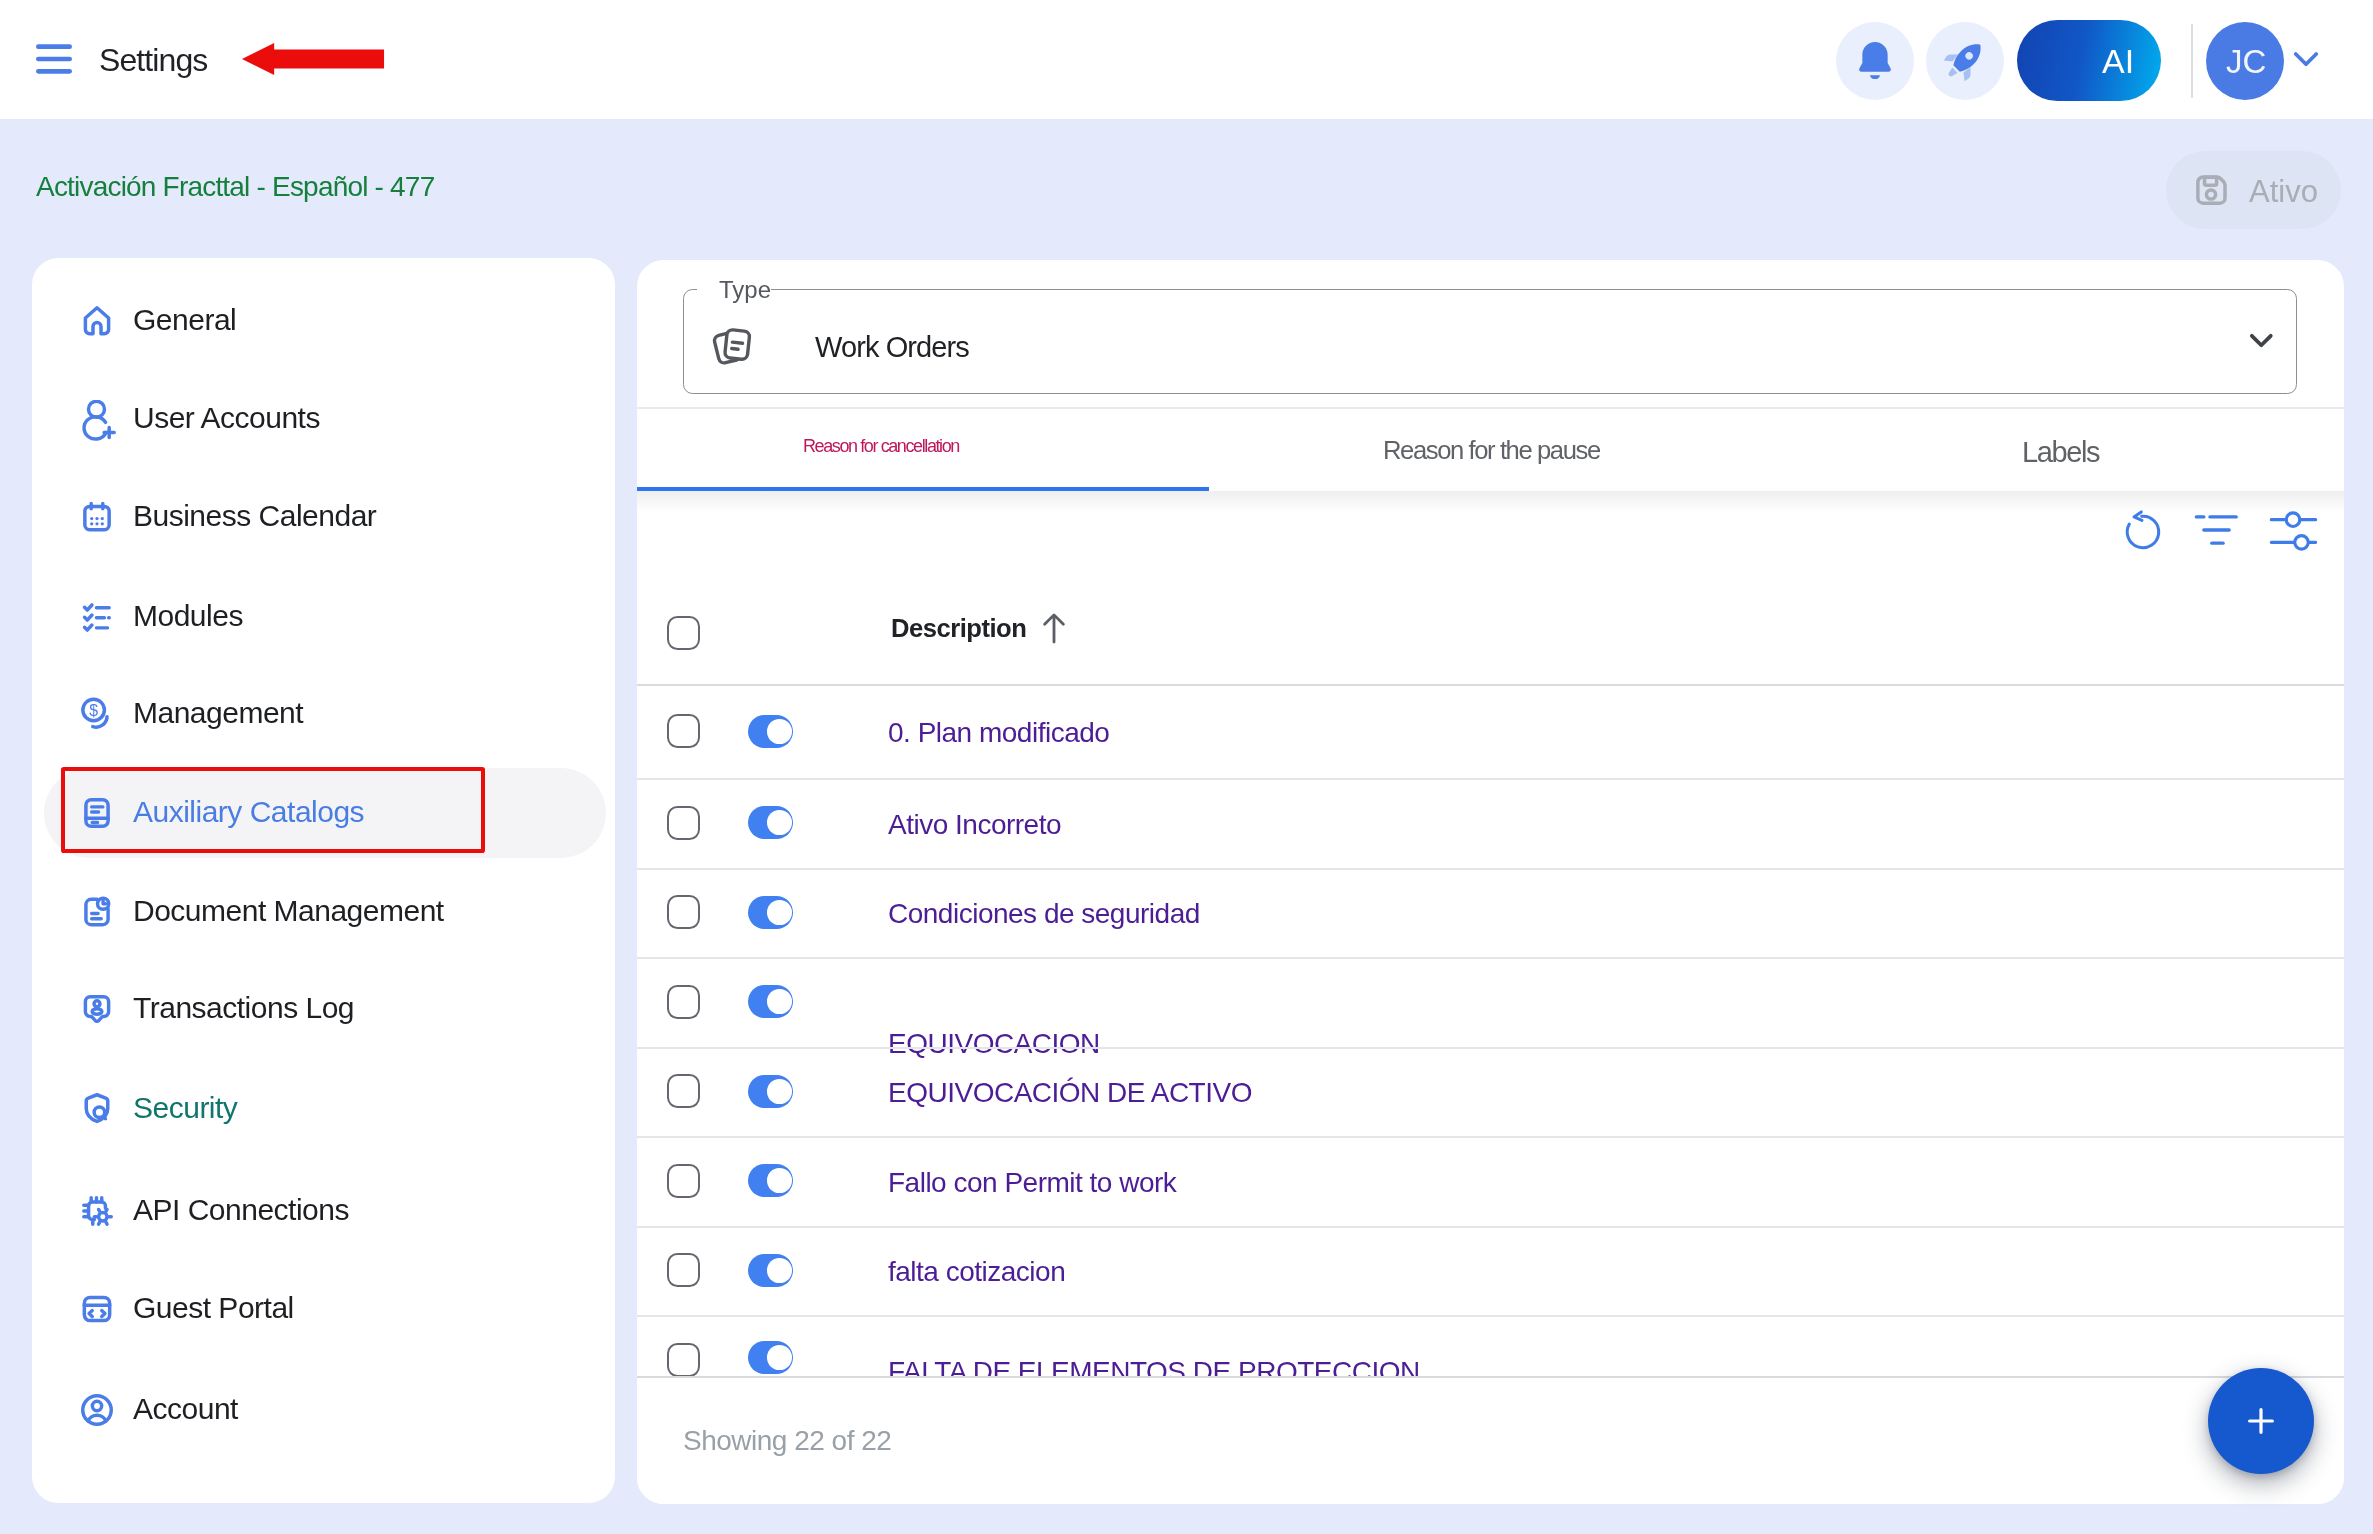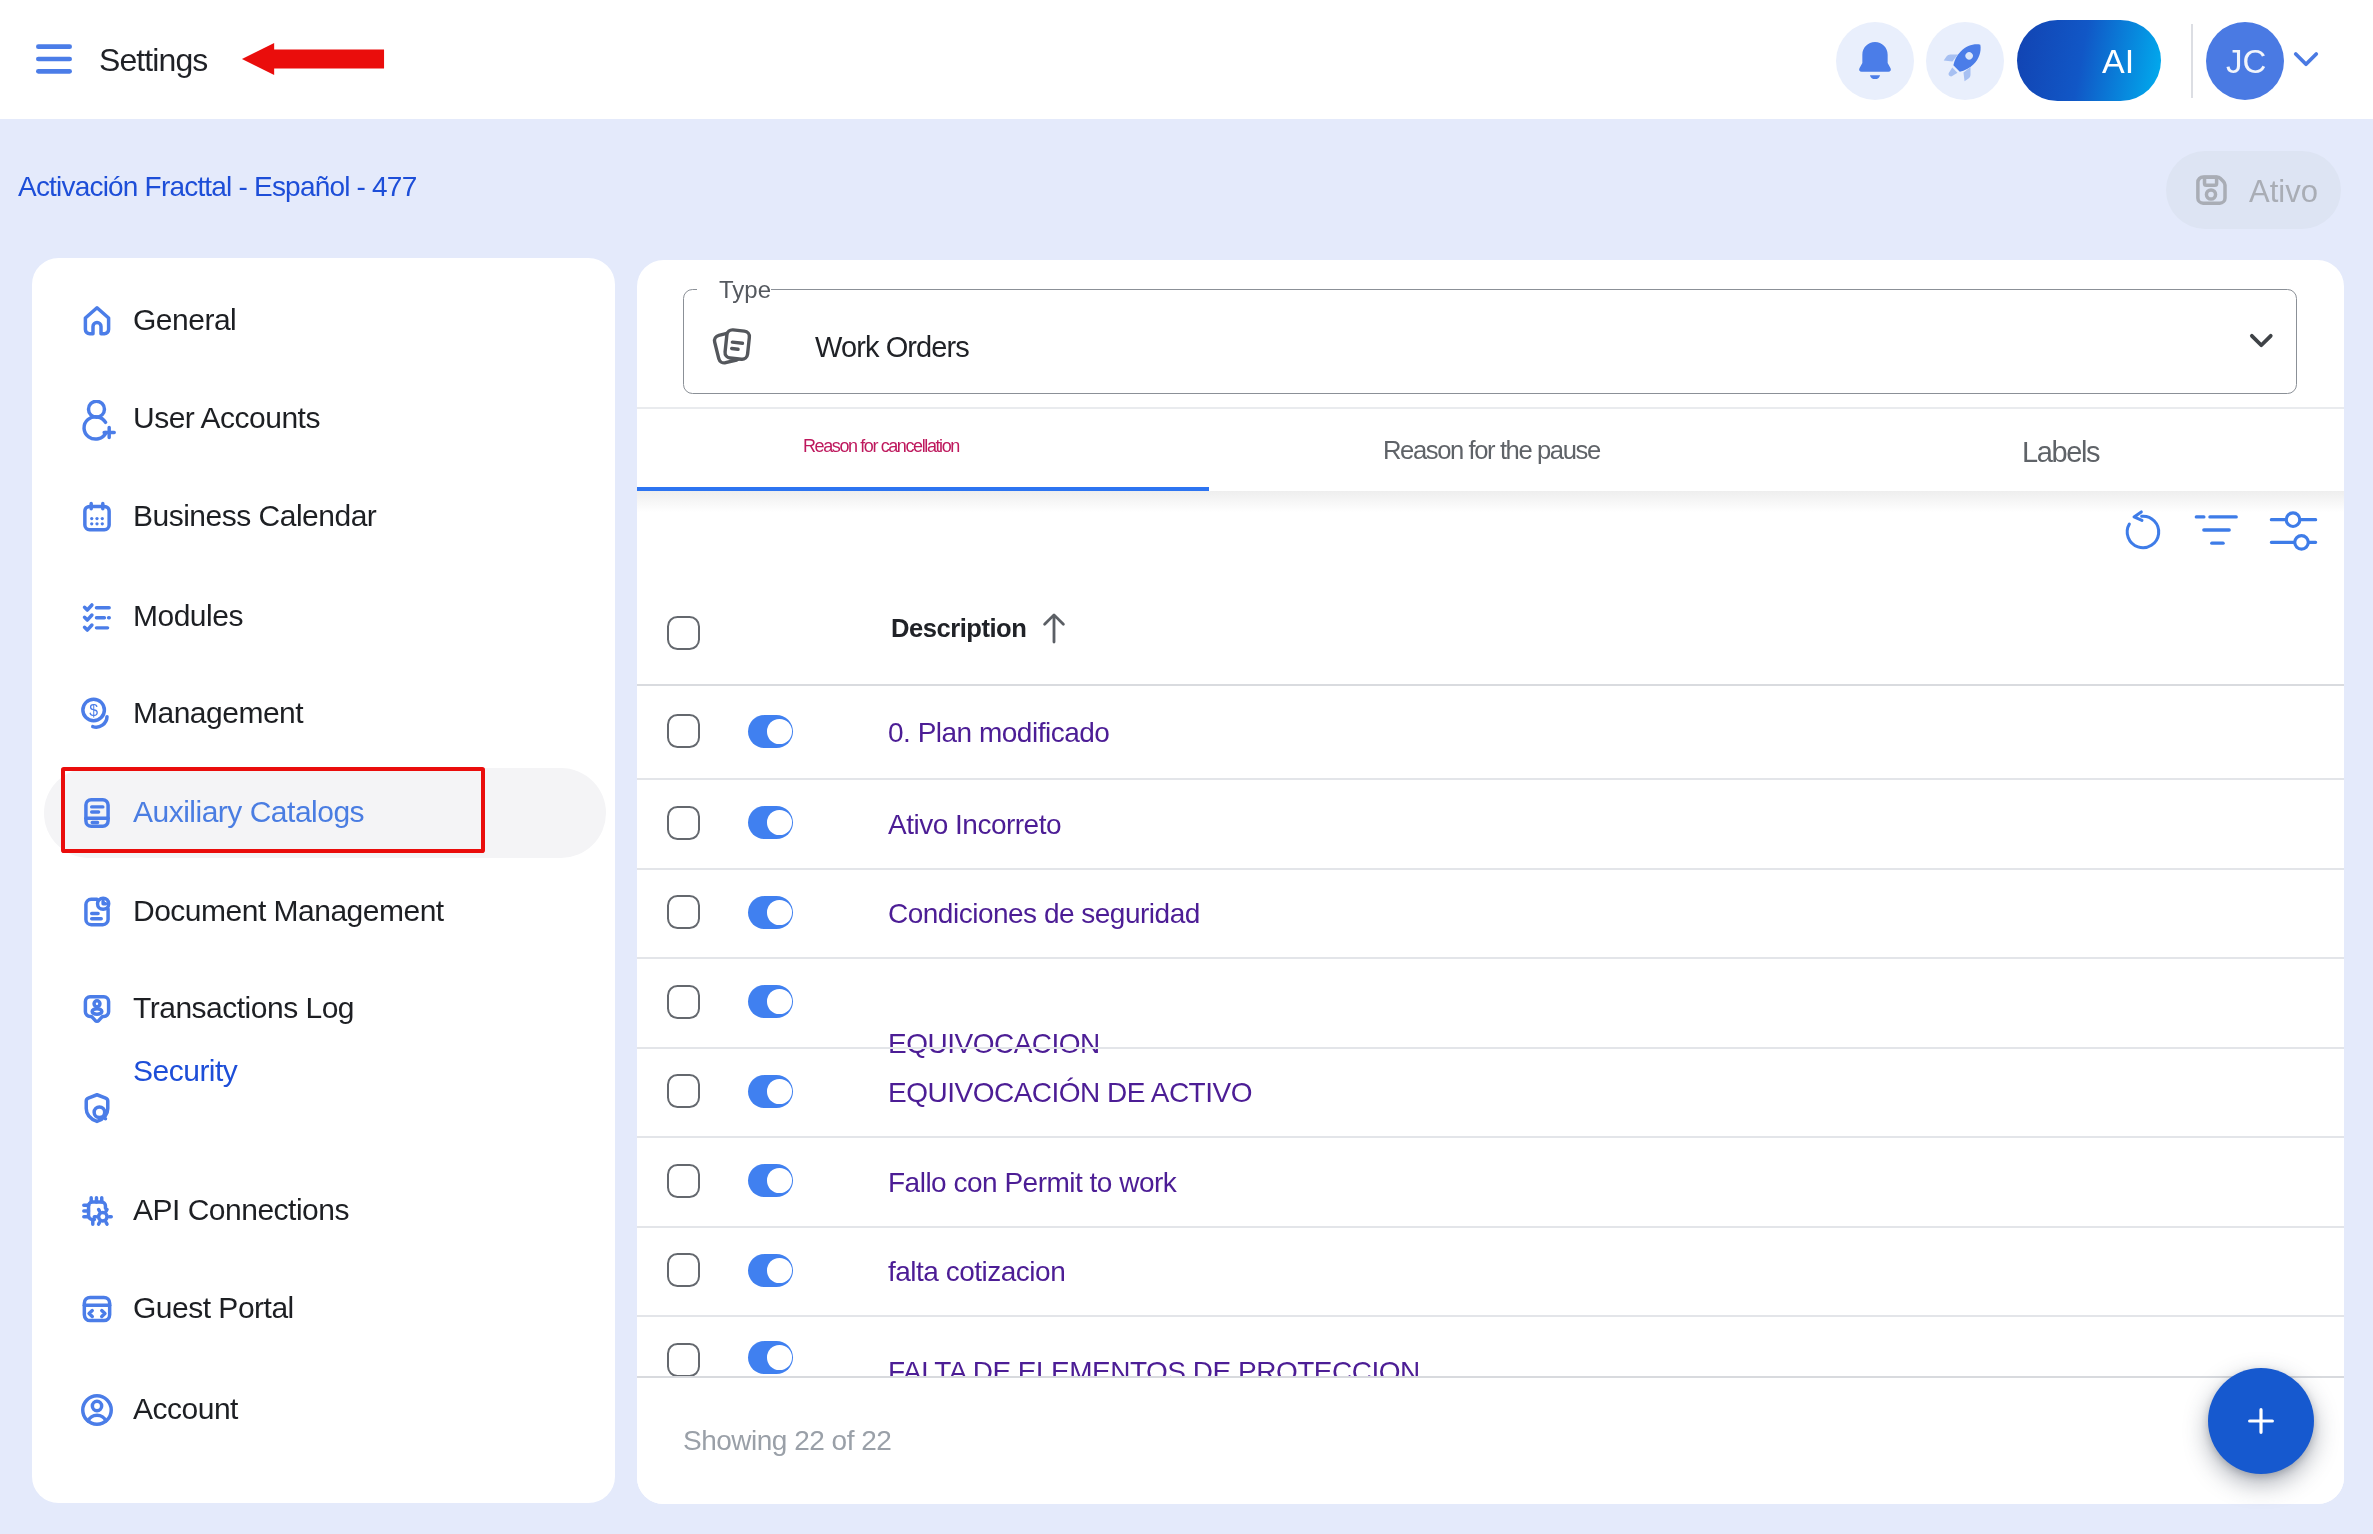--- a/index.html
+++ b/index.html
@@ -40,21 +40,21 @@
     </g>
   </svg>
 <div class="abs" style="left:2017px;top:20px;width:144px;height:81px;border-radius:41px;background:linear-gradient(100deg,#1243b2 0%,#1157c6 45%,#00aeef 100%)"></div>
 <div class="abs" style="left:2102px;top:42px;font-size:34px;color:#fff">AI</div>
 <div class="abs" style="left:2191px;top:24px;width:1.9px;height:74px;background:#dcdee3"></div>
 <div class="abs" style="left:2206px;top:22px;width:78px;height:78px;border-radius:50%;background:#4a7ae3"></div>
 <div class="abs" style="left:2226px;top:43px;font-size:33px;color:#f2f5fb">JC</div>
 <svg class="abs" style="left:2292px;top:51px" width="28" height="19" viewBox="0 0 30 20">
     <path d="M4 3 L15 14 L26 3" fill="none" stroke="#4a7ae3" stroke-width="4" stroke-linecap="round" stroke-linejoin="round"></path>
   </svg>
-<div class="abs" style="left:18px;top:171px;font-size:28px;letter-spacing:-0.8px;color:#1d4ed8">Activación Fracttal - Español - 477</div>
+<div class="abs" style="left:36px;top:171px;font-size:28px;letter-spacing:-0.8px;color:#15803d">Activación Fracttal - Español - 477</div>
 <div class="abs" style="left:2166px;top:151px;width:175px;height:78px;border-radius:39px;background:#dde4f3"></div>
 <svg class="abs" style="left:2190px;top:169px" width="42" height="42" viewBox="0 0 24 24">
     <g fill="none" stroke="#a9adb5" stroke-width="2" stroke-linejoin="round">
       <path d="M4.5 7.5a3 3 0 0 1 3-3h7.8a3 3 0 0 1 2.1.9l1.7 1.7a3 3 0 0 1 .9 2.1v7.3a3 3 0 0 1-3 3H7.5a3 3 0 0 1-3-3z"></path>
       <path d="M8.3 4.7h6.9v3.6a1 1 0 0 1-1 1H9.3a1 1 0 0 1-1-1z"></path>
       <circle cx="12" cy="14.6" r="2.6"></circle>
     </g>
   </svg>
 <div class="abs" style="left:2249px;top:174px;font-size:31px;color:#a9adb5">Ativo</div>
 <div class="card" style="left:32px;top:258px;width:583px;height:1245px"></div>
@@ -113,21 +113,21 @@
     <path fill="none" stroke="#4b7de8" stroke-width="3.3" stroke-linecap="round" stroke-linejoin="round" d="M7 11 a4.5 4.5 0 0 1 4.5 -4.5 h13 a4.5 4.5 0 0 1 4.5 4.5 v9.5 a4.5 4.5 0 0 1 -4.5 4.5 h-1.2 l-3.6 3.8 a2.4 2.4 0 0 1 -3.4 0 l-3.6 -3.8 h-1.2 a4.5 4.5 0 0 1 -4.5 -4.5 z"></path>
     <circle fill="none" stroke="#4b7de8" stroke-width="3.3" stroke-linecap="round" stroke-linejoin="round" cx="18" cy="13" r="2.8"></circle>
     <ellipse fill="none" stroke="#4b7de8" stroke-width="3.3" stroke-linecap="round" stroke-linejoin="round" cx="18" cy="20.3" rx="4.6" ry="2.6"></ellipse>
   </svg>
 <div class="stxt" style="top:991px;color:#1d1f23">Transactions Log</div>
 <svg class="abs" style="left:78px;top:1090px" width="38" height="38" viewBox="0 0 36 36">
     <path fill="none" stroke="#4b7de8" stroke-width="3.3" stroke-linecap="round" stroke-linejoin="round" d="M18 4.5 l8.2 3.1 a3 3 0 0 1 2 2.8 v7.1 c0 5.6-3.9 9.9-10.2 12.3 -6.3-2.4-10.2-6.7-10.2-12.3 v-7.1 a3 3 0 0 1 2-2.8 z"></path>
     <circle fill="none" stroke="#4b7de8" stroke-width="3.3" stroke-linecap="round" stroke-linejoin="round" cx="20.3" cy="21" r="5"></circle>
     <circle cx="26" cy="27.3" r="1.7" fill="#4b7de8"></circle>
   </svg>
-<div class="stxt" style="top:1054px;color:#1d4ed8">Security</div>
+<div class="stxt" style="top:1091px;color:#0f766e">Security</div>
 <svg class="abs" style="left:78px;top:1192px" width="38" height="38" viewBox="0 0 36 36">
     <path fill="none" stroke="#4b7de8" stroke-width="3.3" stroke-linecap="round" stroke-linejoin="round" d="M10 13 a3.5 3.5 0 0 1 3.5-3.5 h9 a3.5 3.5 0 0 1 3.5 3.5 v2.5"></path>
     <path fill="none" stroke="#4b7de8" stroke-width="3.3" stroke-linecap="round" stroke-linejoin="round" d="M10 13 v9.5 a3.5 3.5 0 0 0 3.5 3.5 h2"></path>
     <path fill="none" stroke="#4b7de8" stroke-width="3.3" stroke-linecap="round" stroke-linejoin="round" d="M12.5 9.5 v-4 M17.5 9.5 v-4 M22.5 9.5 v-4 M10 12.5 h-4.5 M10 18 h-4.5 M10 23.5 h-4.5 M14 26 v4.5"></path>
     <circle fill="none" stroke="#4b7de8" stroke-width="3.3" stroke-linecap="round" stroke-linejoin="round" cx="23.5" cy="23.5" r="4"></circle>
     <g fill="none" stroke="#4b7de8" stroke-width="3.3" stroke-linecap="round" stroke-linejoin="round">
       <path d="M29.70 23.50 L31.50 23.50"></path>
       <path d="M26.60 28.87 L27.50 30.43"></path>
       <path d="M20.40 28.87 L19.50 30.43"></path>
       <path d="M17.30 23.50 L15.50 23.50"></path>

